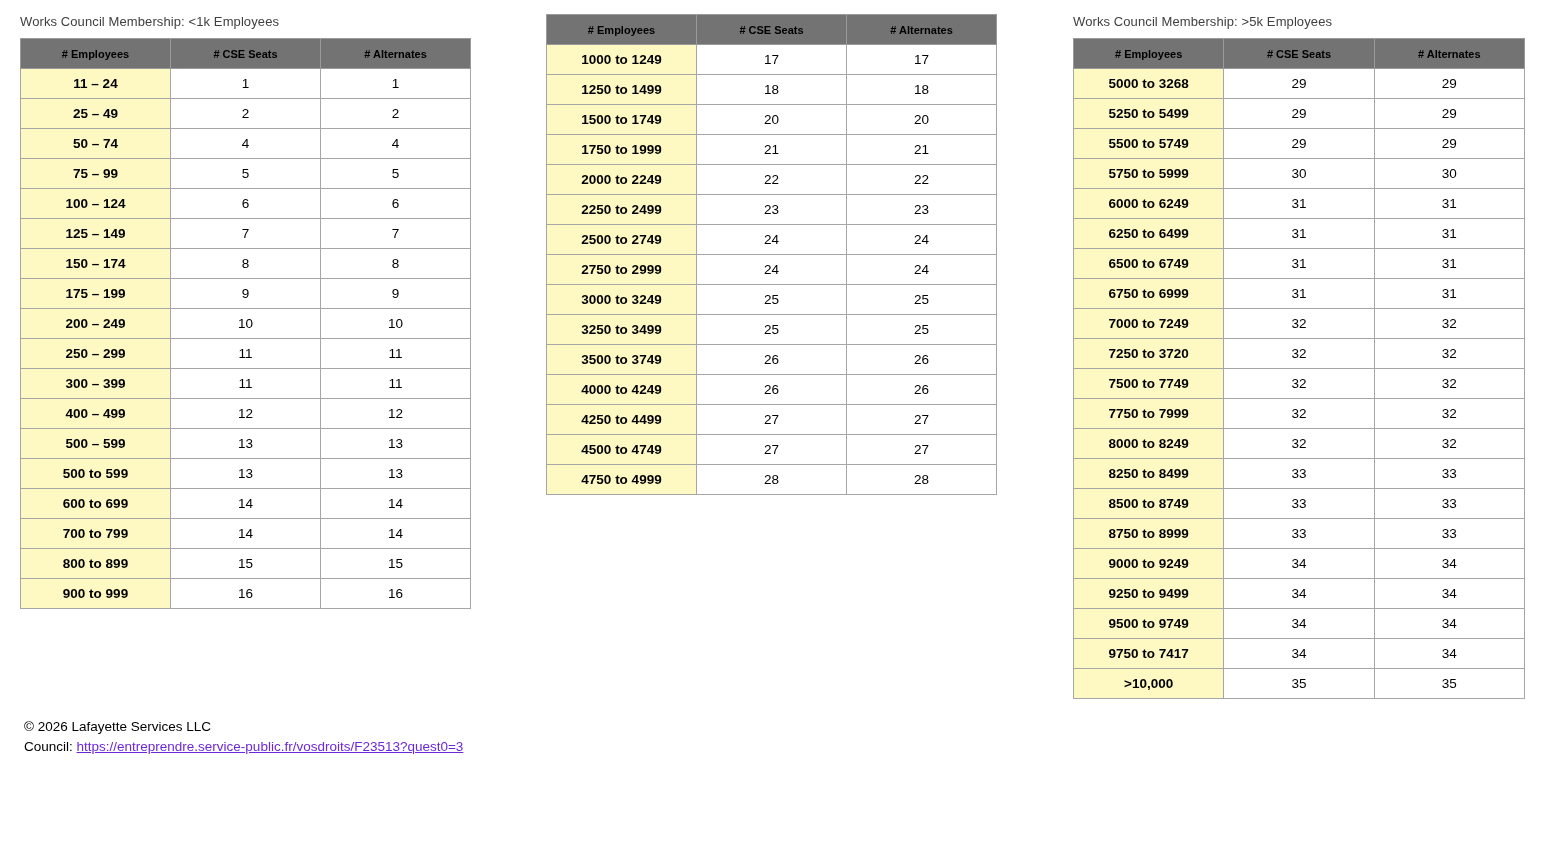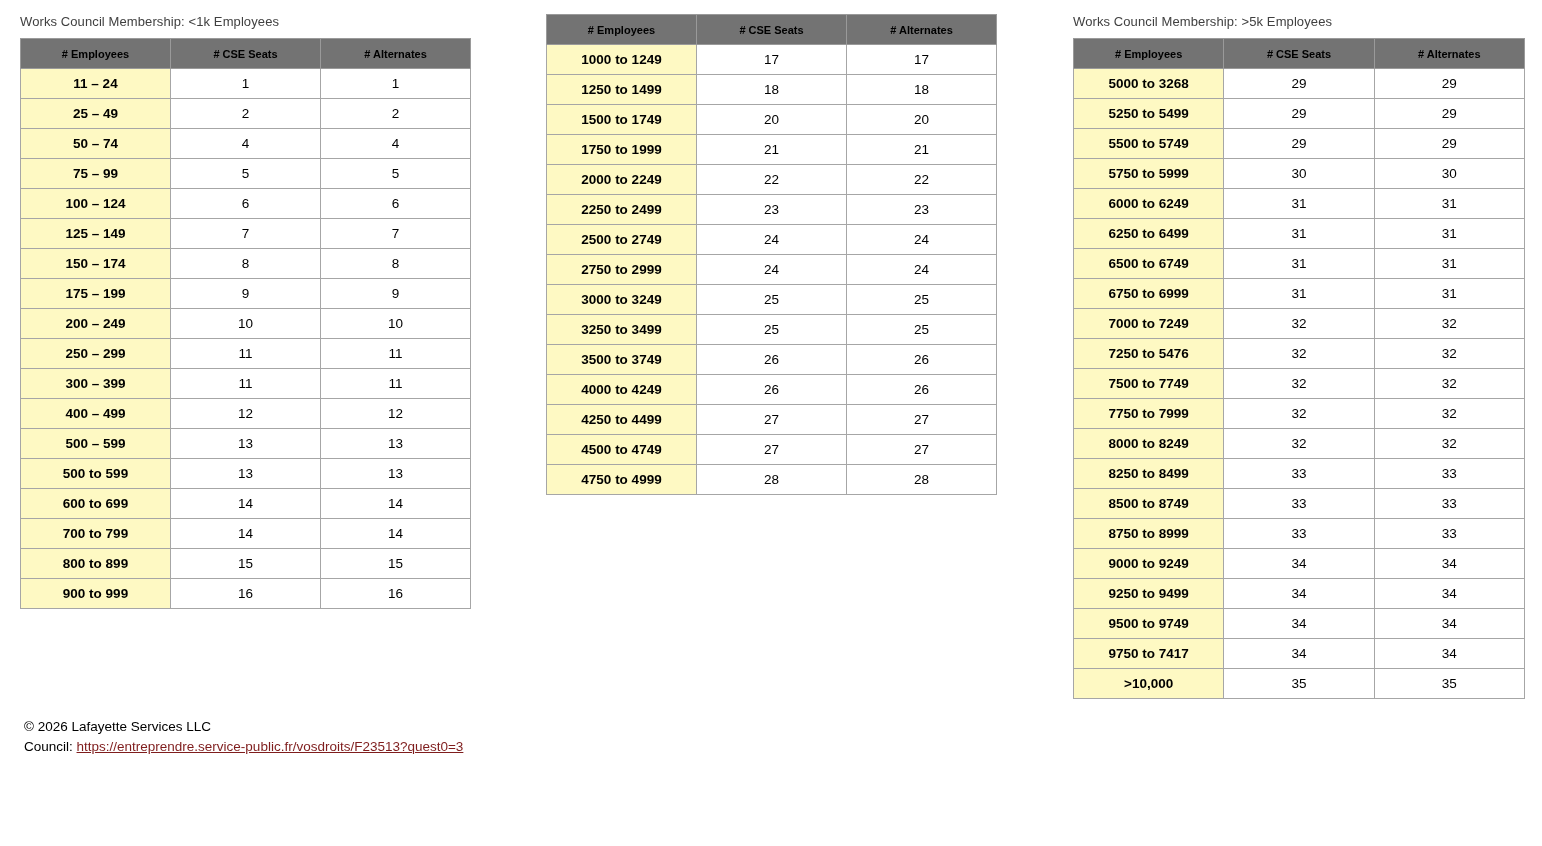--- a/index.html
+++ b/index.html
@@ -69,21 +69,21 @@
   }
   .footer {
     position: absolute;
     left: 24px;
     top: 717px;
     font-size: 13.5px;
     line-height: 1.45;
     color: #000;
   }
   .footer a {
-    color: #7f1d1d;
+    color: #6d28d9;
     text-decoration: underline;
   }
   .footer .src-label { color: #000; }
 </style>
 </head>
 <body>
 
 <div class="page">
 
   <div class="table-block" id="block-0">
@@ -330,21 +330,21 @@
             <td class="label">6750 to 6999</td>
             <td class="num">31</td>
             <td class="num">31</td>
           </tr>
         <tr>
             <td class="label">7000 to 7249</td>
             <td class="num">32</td>
             <td class="num">32</td>
           </tr>
         <tr>
-            <td class="label">7250 to 5476</td>
+            <td class="label">7250 to 3720</td>
             <td class="num">32</td>
             <td class="num">32</td>
           </tr>
         <tr>
             <td class="label">7500 to 7749</td>
             <td class="num">32</td>
             <td class="num">32</td>
           </tr>
         <tr>
             <td class="label">7750 to 7999</td>

